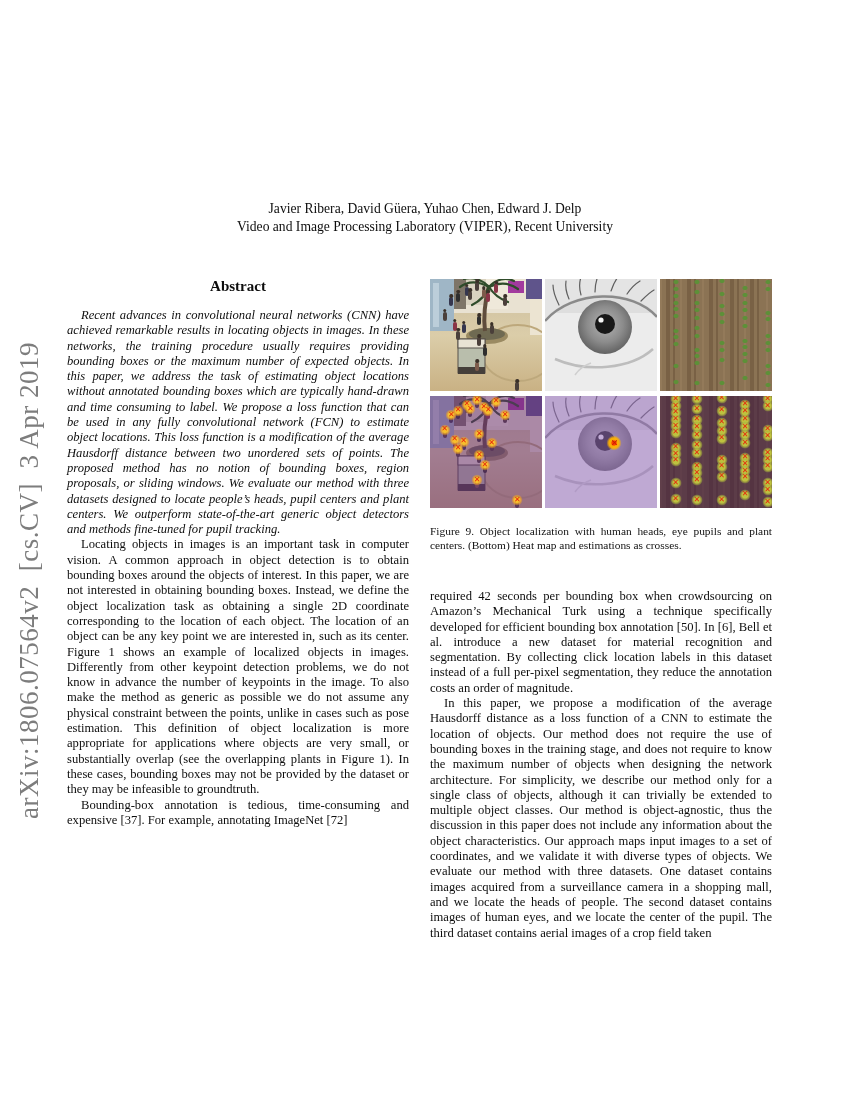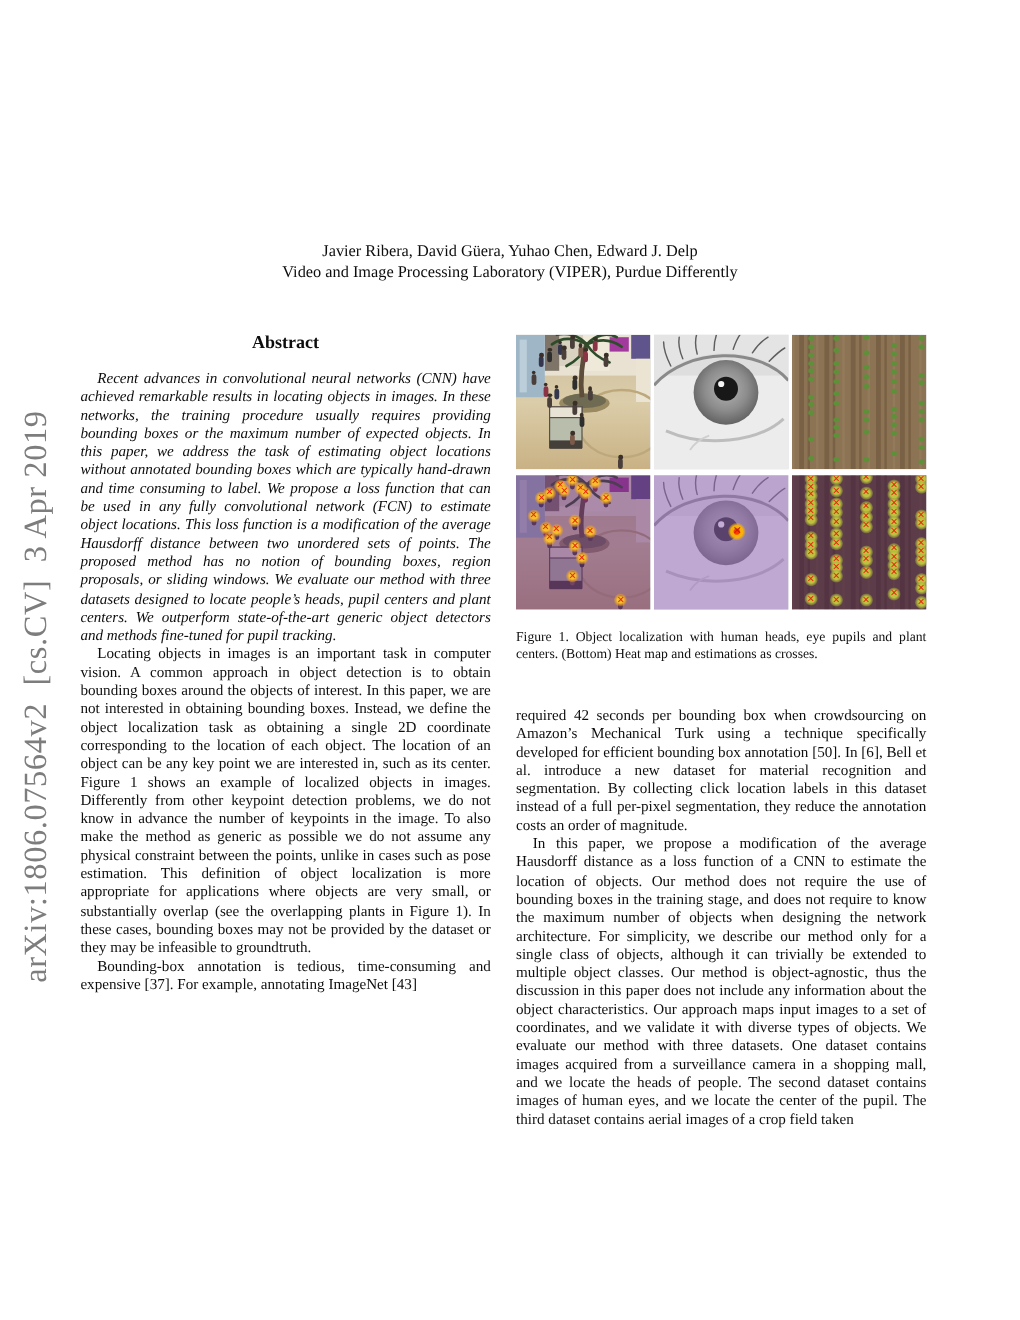--- a/index.html
+++ b/index.html
@@ -160,28 +160,28 @@
   </defs>
 </svg>
 
 <div class="page">
 
   <div class="watermark">arXiv:1806.07564v2  [cs.CV]  3 Apr 2019</div>
 
 
   <div class="authors-block">
     <div>Javier Ribera, David Güera, Yuhao Chen, Edward J. Delp</div>
-    <div>Video and Image Processing Laboratory (VIPER), Purdue Differently</div>
+    <div>Video and Image Processing Laboratory (VIPER), Recent University</div>
   </div>
 
   <div class="col-left">
     <div class="heading-center">Abstract</div>
     <p class="body abstract indent">Recent advances in convolutional neural networks (CNN) have achieved remarkable results in locating objects in images. In these networks, the training procedure usually requires providing bounding boxes or the maximum number of expected objects. In this paper, we address the task of estimating object locations without annotated bounding boxes which are typically hand-drawn and time consuming to label. We propose a loss function that can be used in any fully convolutional network (FCN) to estimate object locations. This loss function is a modification of the average Hausdorff distance between two unordered sets of points. The proposed method has no notion of bounding boxes, region proposals, or sliding windows. We evaluate our method with three datasets designed to locate people’s heads, pupil centers and plant centers. We outperform state-of-the-art generic object detectors and methods fine-tuned for pupil tracking.</p>
     <p class="body indent">Locating objects in images is an important task in computer vision. A common approach in object detection is to obtain bounding boxes around the objects of interest. In this paper, we are not interested in obtaining bounding boxes. Instead, we define the object localization task as obtaining a single 2D coordinate corresponding to the location of each object. The location of an object can be any key point we are interested in, such as its center. Figure 1 shows an example of localized objects in images. Differently from other keypoint detection problems, we do not know in advance the number of keypoints in the image. To also make the method as generic as possible we do not assume any physical constraint between the points, unlike in cases such as pose estimation. This definition of object localization is more appropriate for applications where objects are very small, or substantially overlap (see the overlapping plants in Figure 1). In these cases, bounding boxes may not be provided by the dataset or they may be infeasible to groundtruth.</p>
-    <p class="body indent">Bounding-box annotation is tedious, time-consuming and expensive [37]. For example, annotating ImageNet [43]</p>
+    <p class="body indent">Bounding-box annotation is tedious, time-consuming and expensive [37]. For example, annotating ImageNet [72]</p>
   </div>
 
   <div class="col-right">
 
     <div class="fig-grid">
 
       <div class="panel">
         <svg class="scene" viewBox="0 0 112 112" preserveAspectRatio="none">
             <use href="#mall-scene"></use>
           </svg>
@@ -389,20 +389,20 @@
             <span class="cross cross-crop" style="left: 96%; top: 57%;"></span>
             <span class="cross cross-crop" style="left: 96%; top: 63%;"></span>
             <span class="cross cross-crop" style="left: 96%; top: 78%;"></span>
             <span class="cross cross-crop" style="left: 96%; top: 84%;"></span>
             <span class="cross cross-crop" style="left: 96%; top: 95%;"></span>
           </div>
       </div>
 
     </div>
 
-    <div class="caption">Figure 1. Object localization with human heads, eye pupils and plant centers. (Bottom) Heat map and estimations as crosses.</div>
+    <div class="caption">Figure 9. Object localization with human heads, eye pupils and plant centers. (Bottom) Heat map and estimations as crosses.</div>
 
     <p class="body bodytext">required 42 seconds per bounding box when crowdsourcing on Amazon’s Mechanical Turk using a technique specifically developed for efficient bounding box annotation [50]. In [6], Bell et al. introduce a new dataset for material recognition and segmentation. By collecting click location labels in this dataset instead of a full per-pixel segmentation, they reduce the annotation costs an order of magnitude.</p>
     <p class="body indent">In this paper, we propose a modification of the average Hausdorff distance as a loss function of a CNN to estimate the location of objects. Our method does not require the use of bounding boxes in the training stage, and does not require to know the maximum number of objects when designing the network architecture. For simplicity, we describe our method only for a single class of objects, although it can trivially be extended to multiple object classes. Our method is object-agnostic, thus the discussion in this paper does not include any information about the object characteristics. Our approach maps input images to a set of coordinates, and we validate it with diverse types of objects. We evaluate our method with three datasets. One dataset contains images acquired from a surveillance camera in a shopping mall, and we locate the heads of people. The second dataset contains images of human eyes, and we locate the center of the pupil. The third dataset contains aerial images of a crop field taken</p>
 
   </div>
 
 </div>
 
 </body></html>

